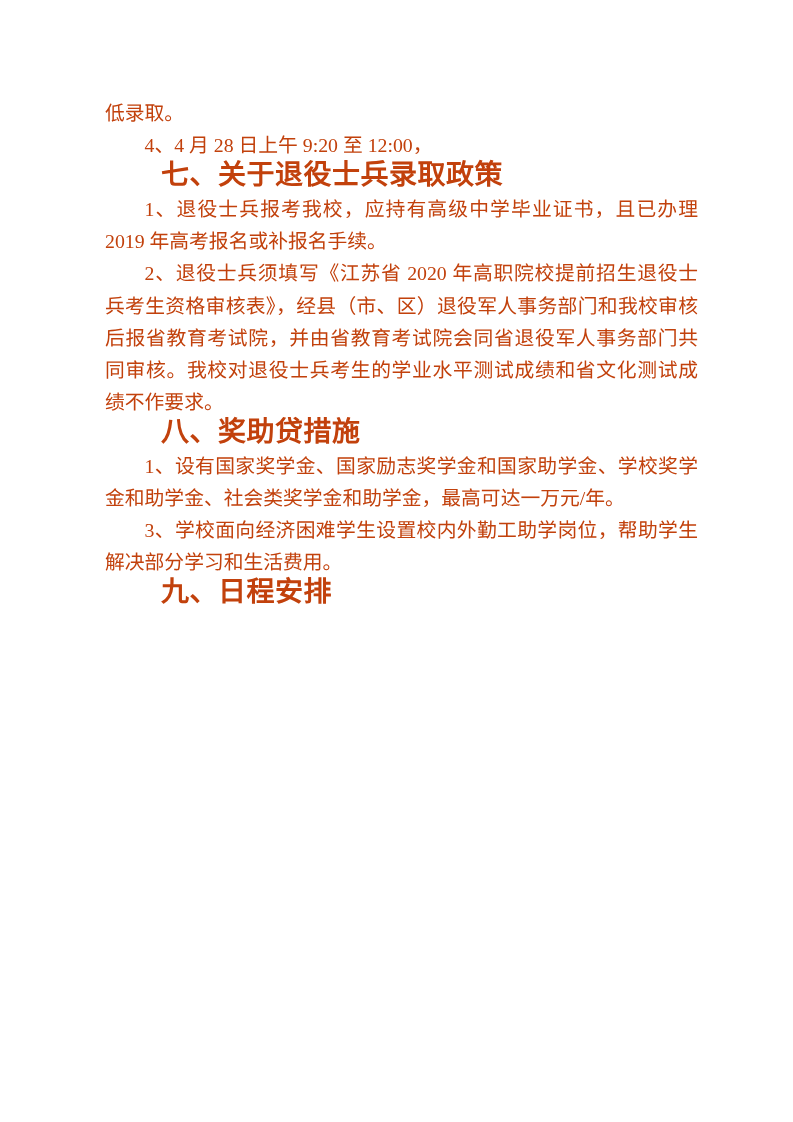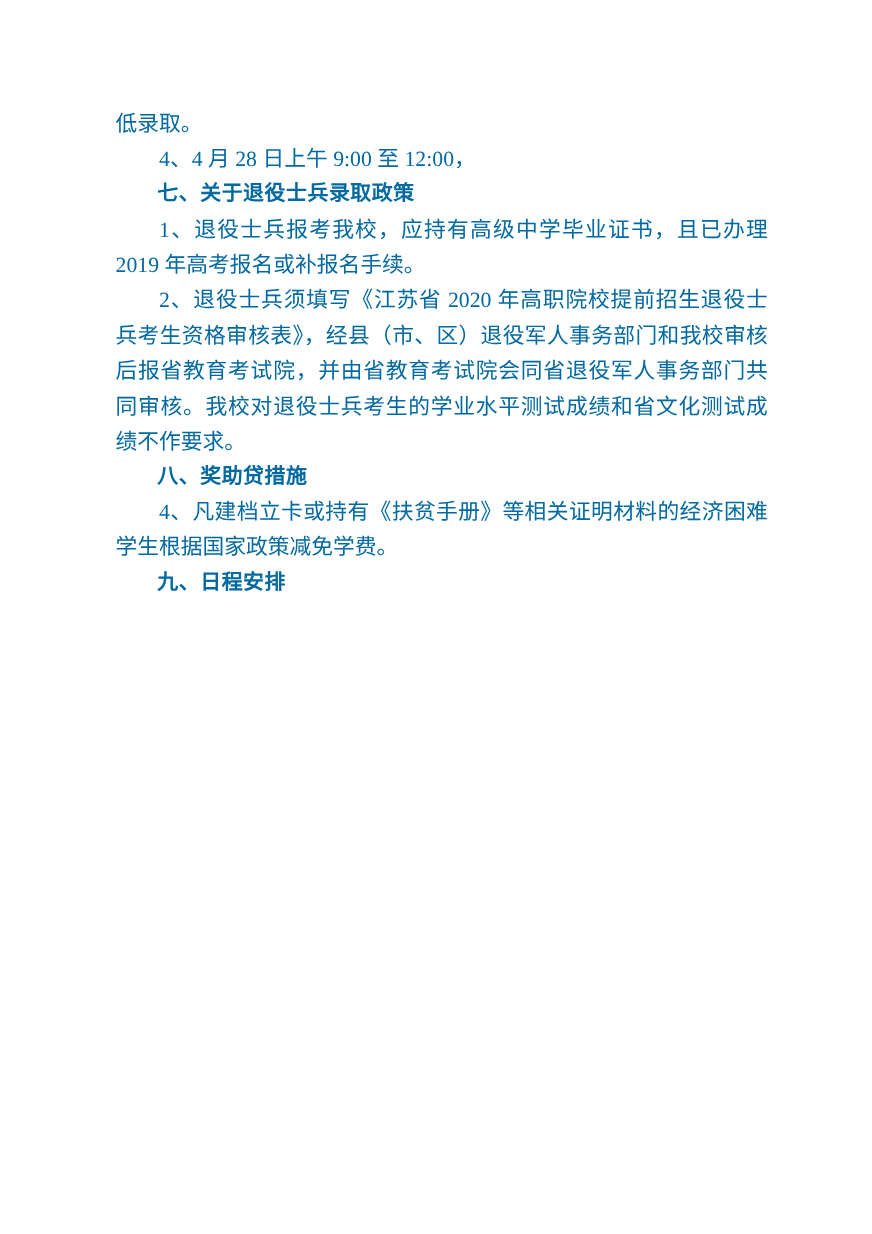--- a/index.html
+++ b/index.html
@@ -11,53 +11,54 @@
     position: relative;
     width: 793px;
     height: 1122px;
     background: #ffffff;
     box-sizing: border-box;
     padding: 97px 95px 0 105px;
     overflow: hidden;
     margin: 0 auto;
   }
   .doc {
-    color: #0369a1;
+    color: #c2410c;
     font-family: "Liberation Serif", serif;
     font-size: 19.8px;
     line-height: 32.1px;
     text-align: justify;
   }
   .doc p {
     margin: 0;
     padding: 0;
     text-indent: 2em;
   }
   .doc p.noindent {
     text-indent: 0;
   }
   .doc .heading {
     margin: 0;
     padding: 0;
     text-indent: 2em;
     font-weight: bold;
-    font-family: Liberation Sans, sans-serif;
-    font-size: 19px;
+    font-family: Liberation Mono, monospace;
+    font-size: 28px;
     line-height: 32.1px;
     text-align: left;
     letter-spacing: 0.5px;
   }
 </style>
 </head>
 <body>
 
 <div class="page">
   <div class="doc">
     <p class="noindent">低录取。</p>
-    <p>4、4 月 28 日上午 9:00 至 12:00，</p>
+    <p>4、4 月 28 日上午 9:20 至 12:00，</p>
     <h2 class="heading">七、关于退役士兵录取政策</h2>
     <p>1、退役士兵报考我校，应持有高级中学毕业证书，且已办理 2019 年高考报名或补报名手续。</p>
     <p>2、退役士兵须填写《江苏省 2020 年高职院校提前招生退役士兵考生资格审核表》，经县（市、区）退役军人事务部门和我校审核后报省教育考试院，并由省教育考试院会同省退役军人事务部门共同审核。我校对退役士兵考生的学业水平测试成绩和省文化测试成绩不作要求。</p>
     <h2 class="heading">八、奖助贷措施</h2>
-    <p>4、凡建档立卡或持有《扶贫手册》等相关证明材料的经济困难学生根据国家政策减免学费。</p>
+    <p>1、设有国家奖学金、国家励志奖学金和国家助学金、学校奖学金和助学金、社会类奖学金和助学金，最高可达一万元/年。</p>
+    <p>3、学校面向经济困难学生设置校内外勤工助学岗位，帮助学生解决部分学习和生活费用。</p>
     <h2 class="heading">九、日程安排</h2>
   </div>
 </div>
 
 </body></html>

